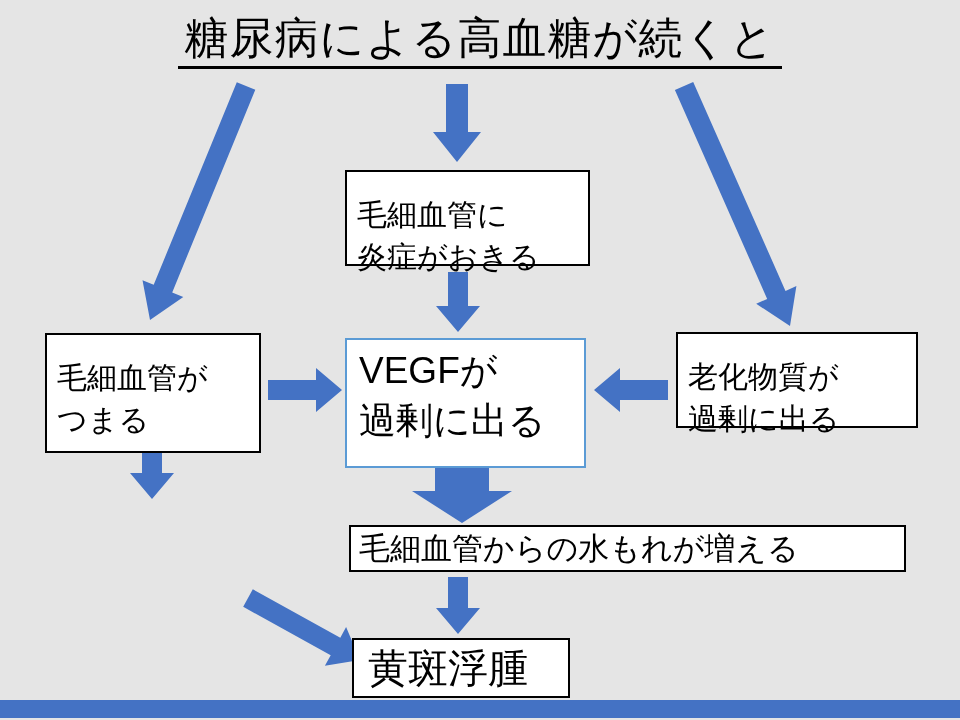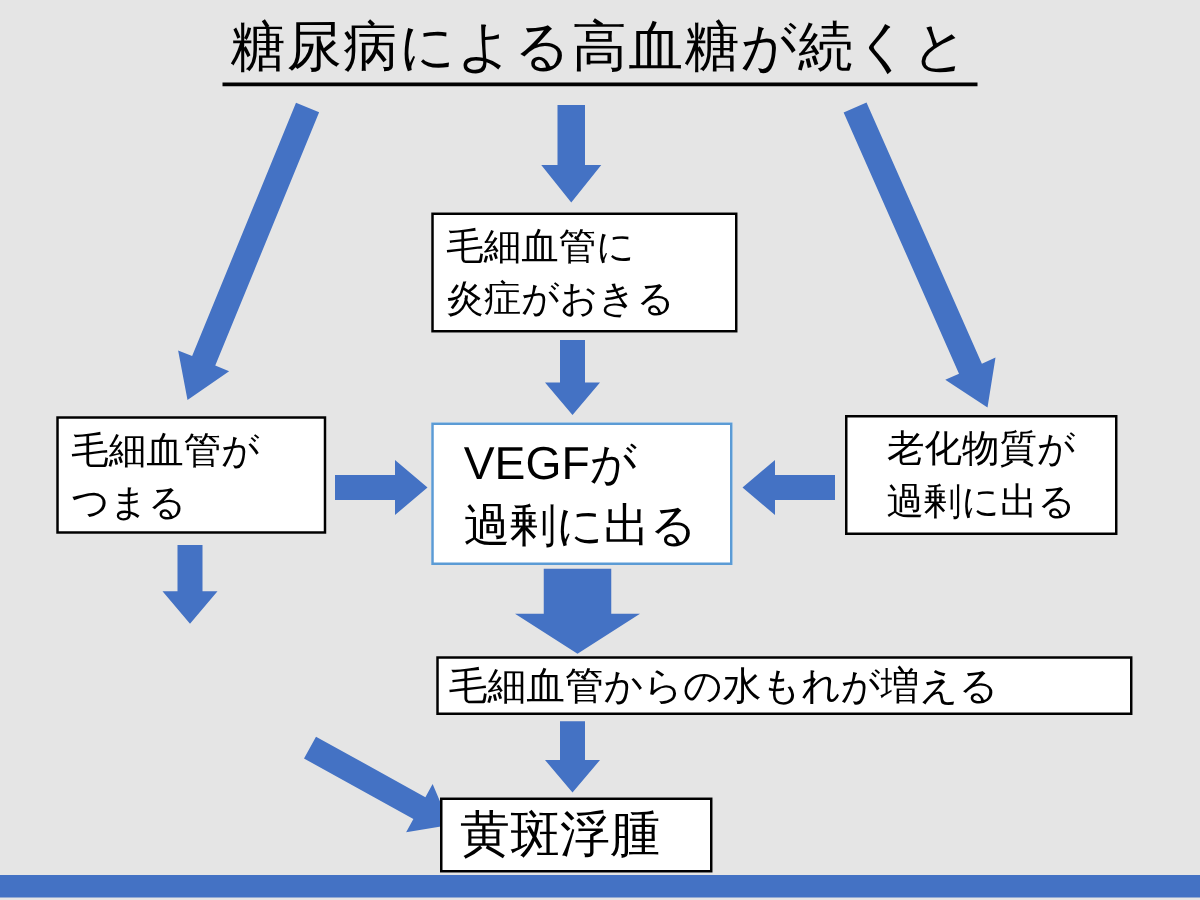--- a/index.html
+++ b/index.html
@@ -45,34 +45,34 @@
     letter-spacing: 1px;
     line-height: 1.1;
   }
   .box {
     position: absolute;
     border: 2.5px solid var(--box-border, #000000);
     background: #ffffff;
     color: #000000;
     font-size: 30px;
     line-height: 1.4;
-    padding: 5px 10px;
+    padding: 22px 10px;
     white-space: pre-line;
     box-sizing: border-box;
   }
   .box-inflammation { left: 345px; top: 170px; width: 245px; height: 96px; }
-  .box-clog        { left: 45px;  top: 333px; width: 216px; height: 94px; }
-  .box-aging       { left: 676px; top: 332px; width: 218px; height: 96px; text-align: center; }
+  .box-clog        { left: 45px;  top: 333px; width: 216px; height: 120px; }
+  .box-aging       { left: 676px; top: 332px; width: 242px; height: 96px; }
   .box-aneurysm    { left: 28px;  top: 503px; width: 253px; height: 97px; }
   .box-vegf {
-    left: 345px; top: 338px; width: 241px; height: 114px;
+    left: 345px; top: 338px; width: 241px; height: 130px;
     border: 2px solid var(--vegf-border, #5B9BD5);
     font-size: 37px;
     line-height: 1.35;
-    padding: 6px 24px;
+    padding: 6px 12px;
   }
   .box-leak {
     left: 349px; top: 525px; width: 557px; height: 47px;
     font-size: 31px;
     display: flex;
     align-items: center;
     padding: 0 8px;
     white-space: nowrap;
     text-align: right;
   }

